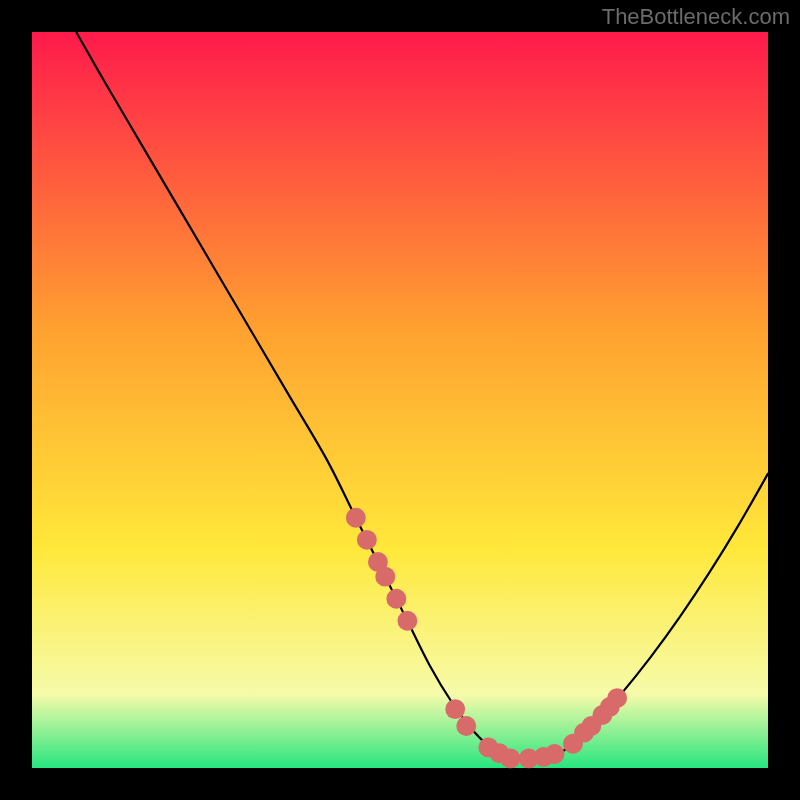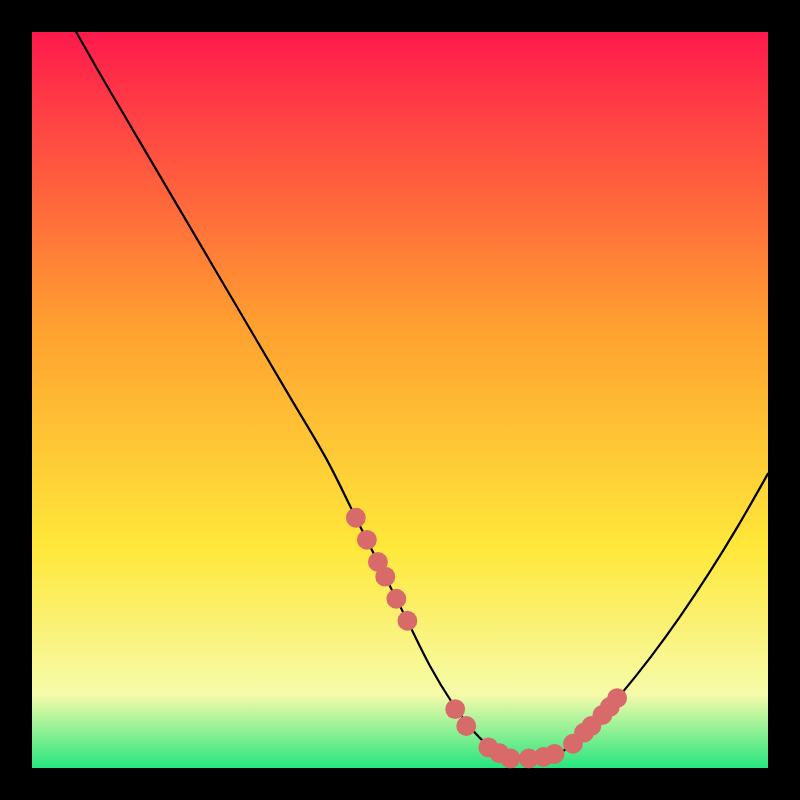--- a/index.html
+++ b/index.html
@@ -26,20 +26,21 @@
     z-index: 10;
   }
   svg {
     display: block;
   }
 </style>
 </head>
 <body>
 
 <div class="chart-container">
+  <div class="watermark">TheBottleneck.com</div>
   <svg id="chart-svg" width="800" height="800" viewBox="0 0 800 800">
     <defs>
       <linearGradient id="bg-grad" x1="0" y1="0" x2="0" y2="1">
         <stop id="g0" offset="0%" stop-color="#ff1a4c"></stop>
         <stop id="g1" offset="40%" stop-color="#ffa030"></stop>
         <stop id="g2" offset="70%" stop-color="#ffe83a"></stop>
         <stop id="g3" offset="90%" stop-color="#f6fbaa"></stop>
         <stop id="g4" offset="100%" stop-color="#27e57f"></stop>
       </linearGradient>
     </defs>

